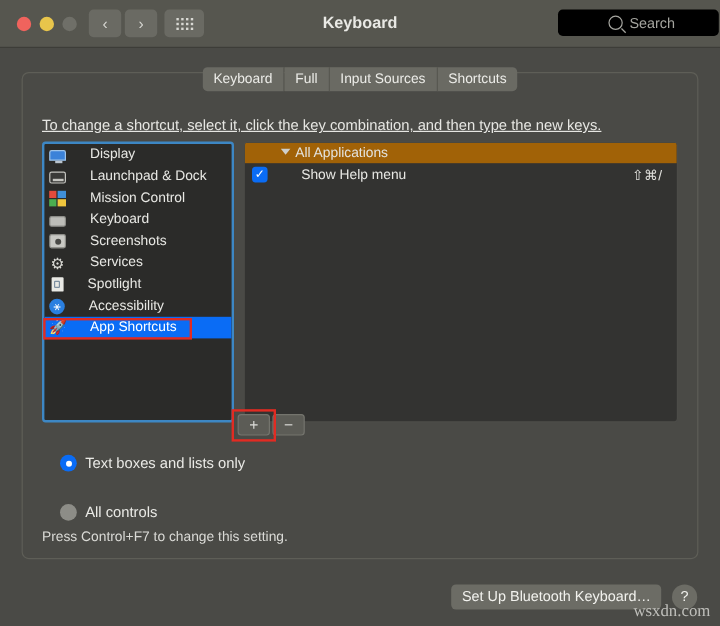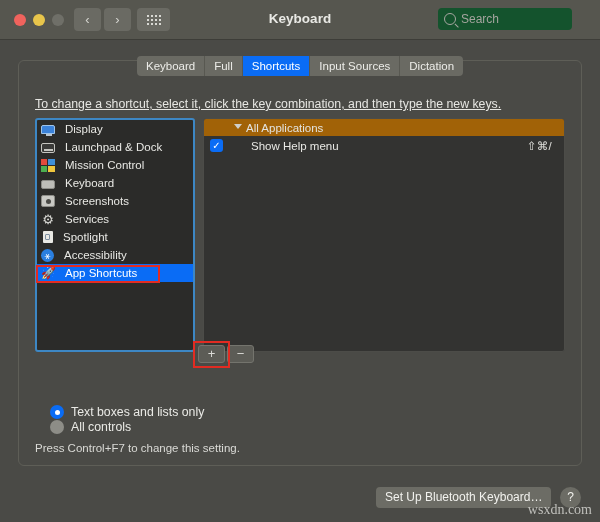--- a/index.html
+++ b/index.html
@@ -56,25 +56,25 @@
   }
   .dotgrid i { display: block; width: 2px; height: 2px; background: #d9d9d4; }
 
   #window-title {
     position: absolute; left: 0; top: 11px; width: 600px;
     text-align: center; color: #e9e9e5;
     font-size: 13.5px; font-weight: bold;
   }
 
   #searchfield {
-    position: absolute; right: 28px; top: 8px;
+    position: absolute; right: 1px; top: 8px;
     width: 134px; height: 22px;
-    background: #14532d; border-radius: 4px;
+    background: #000000; border-radius: 4px;
     display: flex; align-items: center;
-    box-sizing: border-box; padding-left: 6px;
+    box-sizing: border-box; padding-left: 6px; justify-content: center;
   }
   #searchfield .mag {
     width: 10px; height: 10px; border: 1.4px solid #a6a6a0;
     border-radius: 50%; position: relative; flex: none; margin-right: 5px;
   }
   #searchfield .mag::after {
     content: ""; position: absolute; right: -4px; bottom: -2px;
     width: 5px; height: 1.4px; background: #a6a6a0;
     transform: rotate(45deg);
   }
@@ -120,21 +120,21 @@
     border: 2px solid #3d87c4;
     border-radius: 3px;
     box-sizing: border-box;
     overflow: hidden;
   }
   .cat-row {
     height: 18px; display: flex; align-items: center;
     padding-left: 4px; box-sizing: border-box;
   }
   .cat-row .label {
-    color: #e8e8e4; font-size: 11.5px; margin-left: 10px; white-space: nowrap; text-align: center;
+    color: #e8e8e4; font-size: 11.5px; margin-left: 20px; white-space: nowrap; text-align: center;
   }
   .cat-row.selected { background: #0a6cf5; }
   .cat-row.selected .label { color: #ffffff; }
   .cat-ico { width: 14px; height: 13px; flex: none; position: relative; }
 
   
   .ico-display {
     background: #3b82d9; border-radius: 2px 2px 0 0;
     height: 9px; margin-top: 1px;
     border: 1px solid #9ec4ea; box-sizing: border-box;
@@ -266,21 +266,21 @@
 
   
   #fka-label {
     position: absolute; left: 35px; top: 381px;
     color: #e6e6e2; font-size: 12.3px;
   }
   .radio-row {
     position: absolute; left: 50px;
     display: flex; align-items: center;
   }
-  #radio-text  { top: 405px; }
+  #radio-text  { top: 379px; }
   #radio-all   { top: 420px; align-items: flex-end; }
   .radio {
     width: 14px; height: 14px; border-radius: 50%;
     background: #8d8d87; flex: none; margin-right: 7px;
     display: flex; align-items: center; justify-content: center;
   }
   .radio.on { background: #0a6cf5; }
   .radio.on::after {
     content: ""; width: 5px; height: 5px; border-radius: 50%; background: #fff;
   }
@@ -353,23 +353,22 @@
       <span class="mag"></span>
       <span id="search-placeholder">Search</span>
     </div>
   </div>
 
   <div id="card"></div>
 
   <div id="tabbar">
     <div class="tab">Keyboard</div>
     <div class="tab">Full</div>
-    <div class="tab active">Shortcuts</div>
     <div class="tab">Input Sources</div>
-    <div class="tab">Dictation</div>
+    <div class="tab">Shortcuts</div>
   </div>
 
   <div id="instructions">To change a shortcut, select it, click the key combination, and then type the new keys.</div>
 
   <div id="category-list">
     <div class="cat-row">
       <span class="cat-ico ico-display"></span>
       <span class="label">Display</span>
     </div>
     <div class="cat-row">

